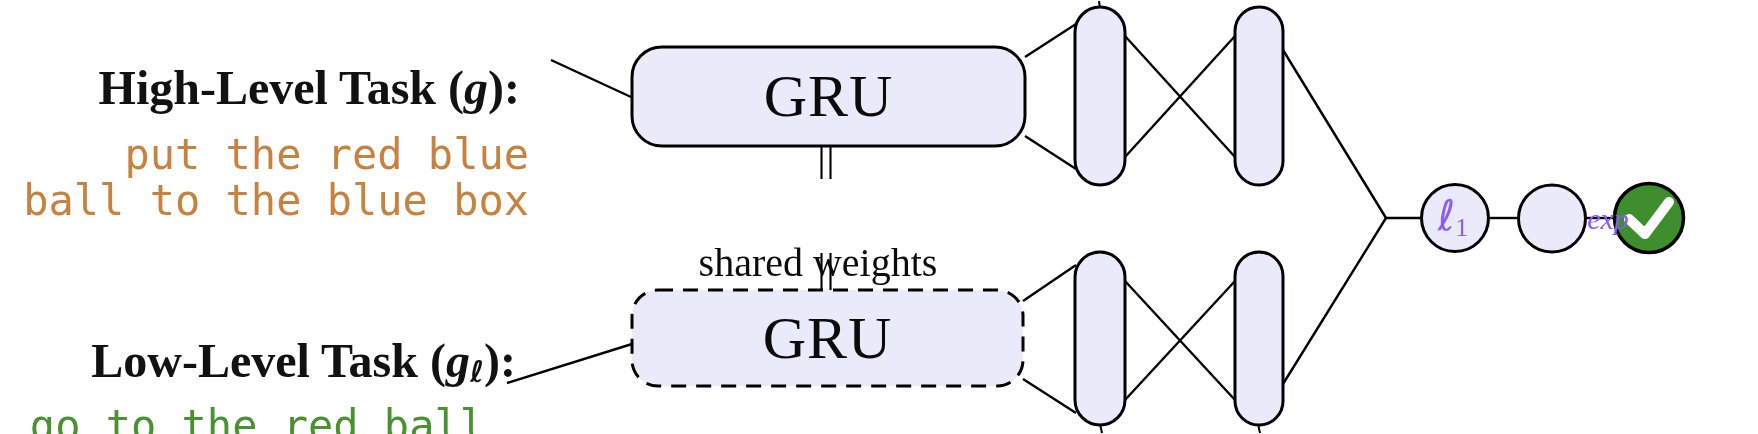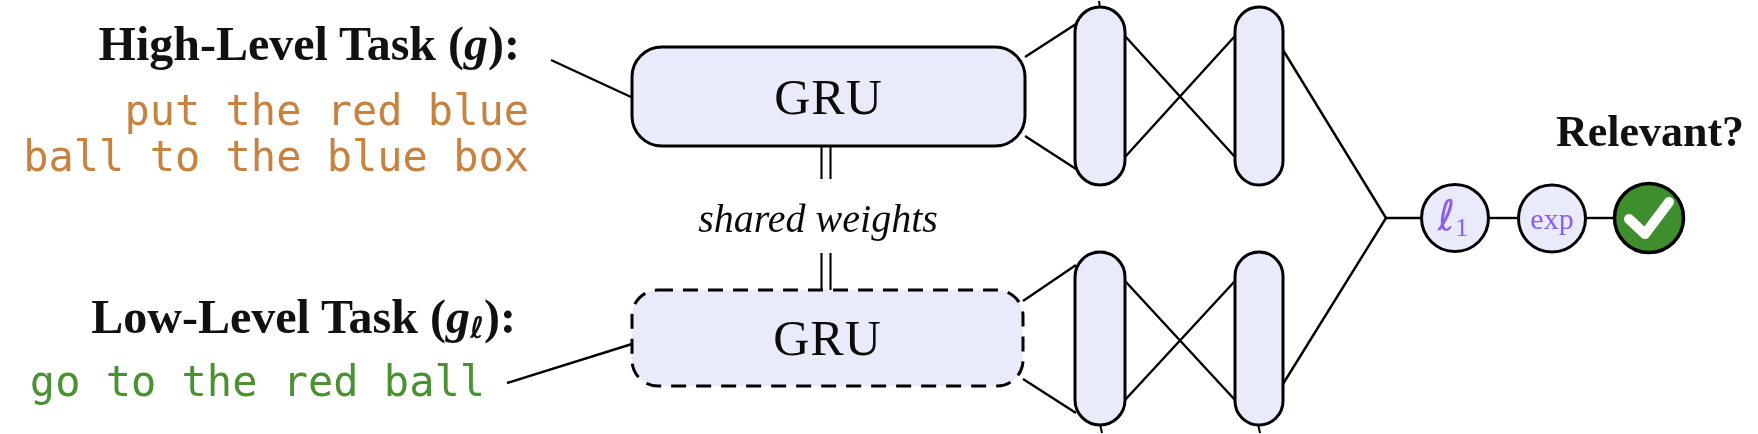--- a/index.html
+++ b/index.html
@@ -12,21 +12,21 @@
   }
   html,body{margin:0;padding:0;background:#ffffff;}
   .stage{
     position:relative;
     width:1758px;height:434px;
     background:#ffffff;
     overflow:hidden;
     font-family:"Liberation Serif",serif;
   }
   .stage svg{position:absolute;left:0;top:0;}
-  .txt{position:absolute;line-height:1;white-space:nowrap;}
+  .txt{position:absolute;line-height:1;white-space:nowrap;margin-top:44px;}
   .serifbold{
     font-family:"Liberation Serif",serif;
     font-weight:700;
     font-size:48px;
     color:var(--text);
   }
   .mathvar{font-style:italic;font-weight:700;}
   .subvar{
     font-style:italic;font-weight:700;
     font-size:0.62em;
@@ -35,25 +35,25 @@
   }
   .mono{
     font-family:"DejaVu Sans Mono","Liberation Mono",monospace;
     font-size:42px;
   }
   .orange{color:var(--orange);}
   .green{color:var(--green-text);}
   .gru-label{
     position:absolute;display:flex;align-items:center;justify-content:center;
     font-family:"Liberation Serif",serif;
-    font-size:50px;color:#0b0b0b;letter-spacing:1px;
+    font-size:60px;color:#0b0b0b;letter-spacing:1px;
   }
   .shared{
     font-family:"Liberation Serif",serif;
-    font-style:italic;font-size:40px;color:#0b0b0b;
+    font-size:40px;color:#0b0b0b;
     transform:translateX(-50%);
   }
   .relevant{
     font-family:"Liberation Serif",serif;
     font-weight:700;font-size:44px;color:var(--text);
     transform:translateX(-50%);
   }
   .circle-label{
     position:absolute;transform:translate(-50%,-50%);
     color:#8b5cf6;text-align:left;
@@ -132,16 +132,15 @@
 
   <div class="txt mono green" style="top:361px;right:1273px;">go to the red ball</div>
   <div class="txt serifbold" style="top:293px;right:1242px;"><span>Low-Level Task (</span><span class="mathvar">g</span><span class="subvar">ℓ</span><span>):</span></div>
 
   <div class="gru-label" style="left:632px;top:47px;width:393px;height:99px;">GRU</div>
   <div class="gru-label" style="left:632px;top:290px;width:391px;height:96px;">GRU</div>
 
   <div class="txt shared" style="left:818px;top:199px;">shared weights</div>
 
   <div class="circle-label l1" style="left:1453px;top:217px;"><span>ℓ</span><span class="subnum">1</span></div>
-  <div class="circle-label exp" style="left:1552px;top:219px;">exp</div>
-  <div class="txt relevant" style="left:1650px;top:110px;">Relevant?</div>
+  <div class="circle-label exp" style="left:1608px;top:219px;font-style:italic;">exp</div>
 
 </div>
 
 </body></html>

